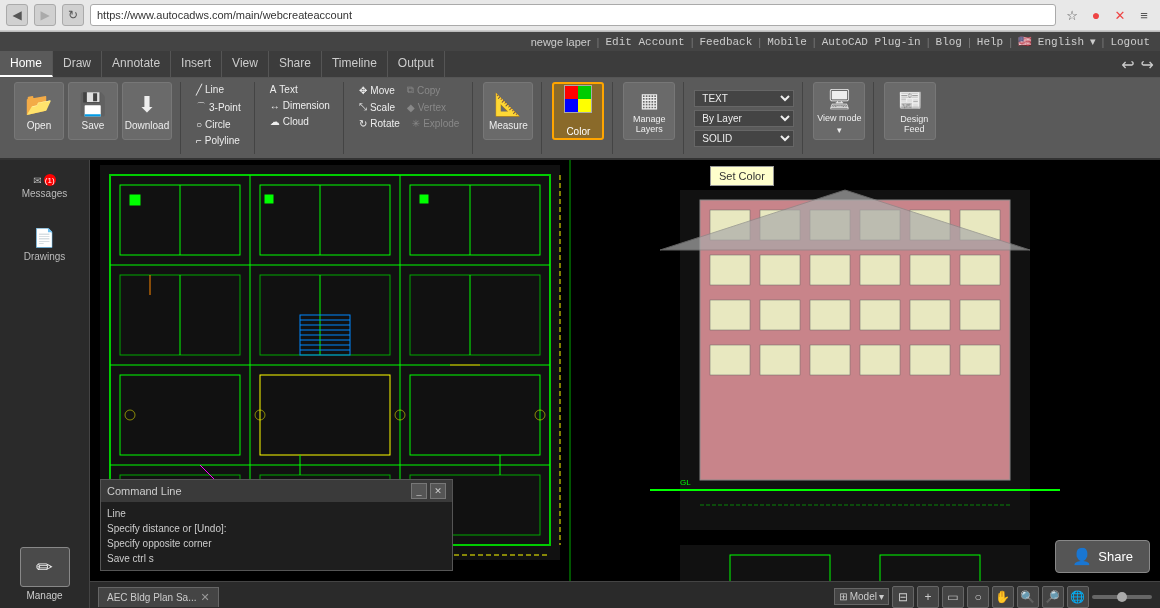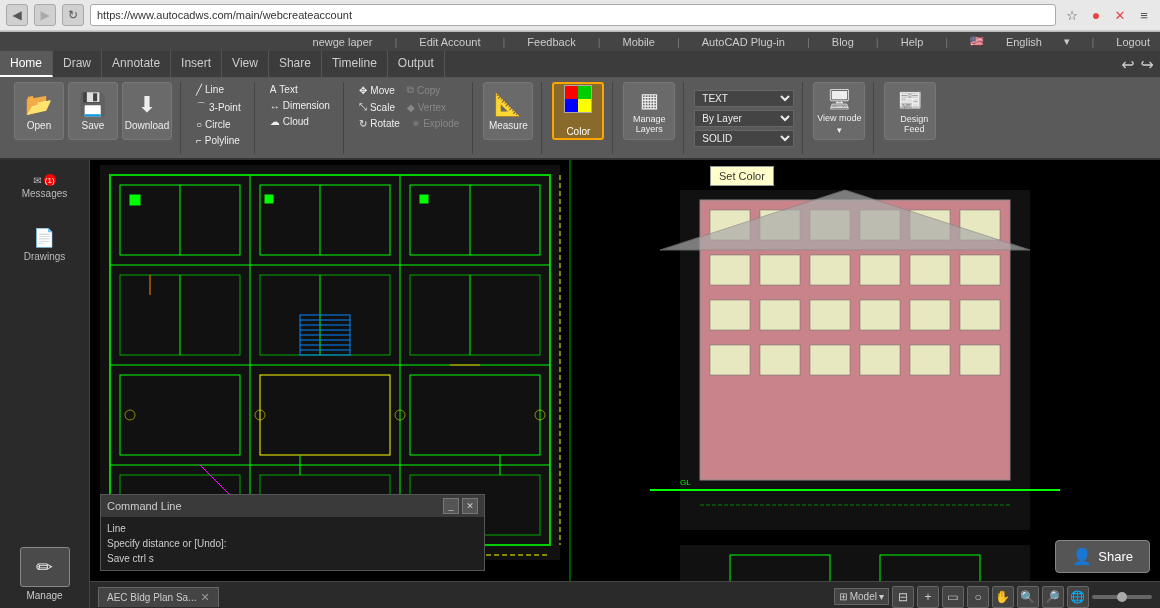--- a/index.html
+++ b/index.html
@@ -7,22 +7,22 @@
 
     
     .browser-chrome { background: #f0f0f0; border-bottom: 1px solid #bbb; }
     .browser-toolbar { display: flex; align-items: center; padding: 4px 6px; gap: 6px; background: #e8e8e8; border-bottom: 1px solid #ccc; }
     .nav-btn { width: 22px; height: 22px; background: #d0d0d0; border: 1px solid #aaa; border-radius: 3px; cursor: pointer; display: flex; align-items: center; justify-content: center; font-size: 12px; color: #555; }
     .address-bar { flex: 1; height: 22px; border: 1px solid #aaa; border-radius: 3px; padding: 2px 6px; font-size: 11px; background: white; color: #333; }
     .browser-icons { display: flex; align-items: center; gap: 4px; }
     .browser-icon { width: 20px; height: 20px; display: flex; align-items: center; justify-content: center; font-size: 13px; cursor: pointer; color: #555; }
 
     
-    .user-bar { background: #444; color: #ccc; font-size: 11px; padding: 3px 10px; display: flex; align-items: center; justify-content: flex-end; gap: 22px; }
-    .user-bar a { color: #ccc; text-decoration: none; cursor: pointer; }
+    .user-bar { background: #444; color: #ccc; font-size: 11px; padding: 3px 10px; display: flex; align-items: center; justify-content: flex-end; gap: 6px; }
+    .user-bar a { color: #ccc; text-decoration: none; cursor: pointer; font-family: Liberation Mono, monospace; }
     .user-bar .sep { color: #777; }
 
     
     .app { display: flex; flex-direction: column; height: 560px; background: #2a2a2a; }
 
     
     .ribbon-tabs { display: flex; background: #3c3c3c; border-bottom: 1px solid #555; }
     .ribbon-tab { padding: 5px 10px; color: #ccc; cursor: pointer; font-size: 12px; border-right: 1px solid #555; }
     .ribbon-tab.active { background: #5a5a5a; color: white; border-bottom: 2px solid #fff; }
 
@@ -64,21 +64,21 @@
     .editor-btn { display: flex; flex-direction: column; align-items: center; gap: 3px; cursor: pointer; color: #ccc; font-size: 10px; }
     .editor-icon { width: 50px; height: 40px; background: #4a4a4a; border: 1px solid #888; border-radius: 3px; display: flex; align-items: center; justify-content: center; font-size: 20px; color: #eee; }
 
     
     .canvas-area { flex: 1; background: #1a1a1a; position: relative; overflow: hidden; }
 
     
     .set-color-tooltip { position: absolute; top: 6px; left: 620px; background: #ffffcc; border: 1px solid #999; padding: 3px 8px; font-size: 11px; color: #333; z-index: 100; pointer-events: none; white-space: nowrap; }
 
     
-    .command-panel { position: absolute; bottom: 40px; left: 10px; width: 385px; background: #0ea5e9; border: 1px solid #555; }
+    .command-panel { position: absolute; bottom: 40px; left: 10px; width: 353px; background: #0ea5e9; border: 1px solid #555; }
     .command-titlebar { background: #3a3a3a; padding: 3px 6px; display: flex; align-items: center; justify-content: space-between; color: #ccc; font-size: 11px; }
     .command-titlebar-btns { display: flex; gap: 3px; }
     .cmd-btn { width: 16px; height: 16px; background: #555; border: 1px solid #777; font-size: 9px; display: flex; align-items: center; justify-content: center; cursor: pointer; color: #ccc; }
     .command-output { background: #1e1e1e; padding: 4px 6px; color: #ccc; font-size: 10px; line-height: 1.5; }
     .command-input-row { background: #2a2a2a; padding: 3px 4px; }
     .command-input { width: 100%; background: white; border: 1px solid #777; padding: 3px 6px; font-size: 11px; color: #333; }
 
     
     .bottom-tabs { position: absolute; bottom: 0; left: 0; right: 0; height: 30px; background: #2a2a2a; display: flex; align-items: center; border-top: 1px solid #444; gap: 0; padding: 0 8px; }
     .bottom-tab { display: flex; align-items: center; gap: 4px; background: #444; border: 1px solid #666; border-bottom: none; padding: 3px 8px; color: #ccc; font-size: 10px; cursor: pointer; margin-right: 3px; }
@@ -468,20 +468,21 @@
         <div class="command-titlebar">
           <span>Command Line</span>
           <div class="command-titlebar-btns">
             <div class="cmd-btn">_</div>
             <div class="cmd-btn">✕</div>
           </div>
         </div>
         <div class="command-output">
           <div>Line</div>
           <div>Specify distance or [Undo]:</div>
+          <div>Specify opposite corner</div>
           <div>Save              ctrl s</div>
         </div>
       </div>
 
       <div class="share-btn">
         <span class="share-icon">👤</span>
         <span>Share</span>
       </div>
 
       <div class="bottom-tabs">

